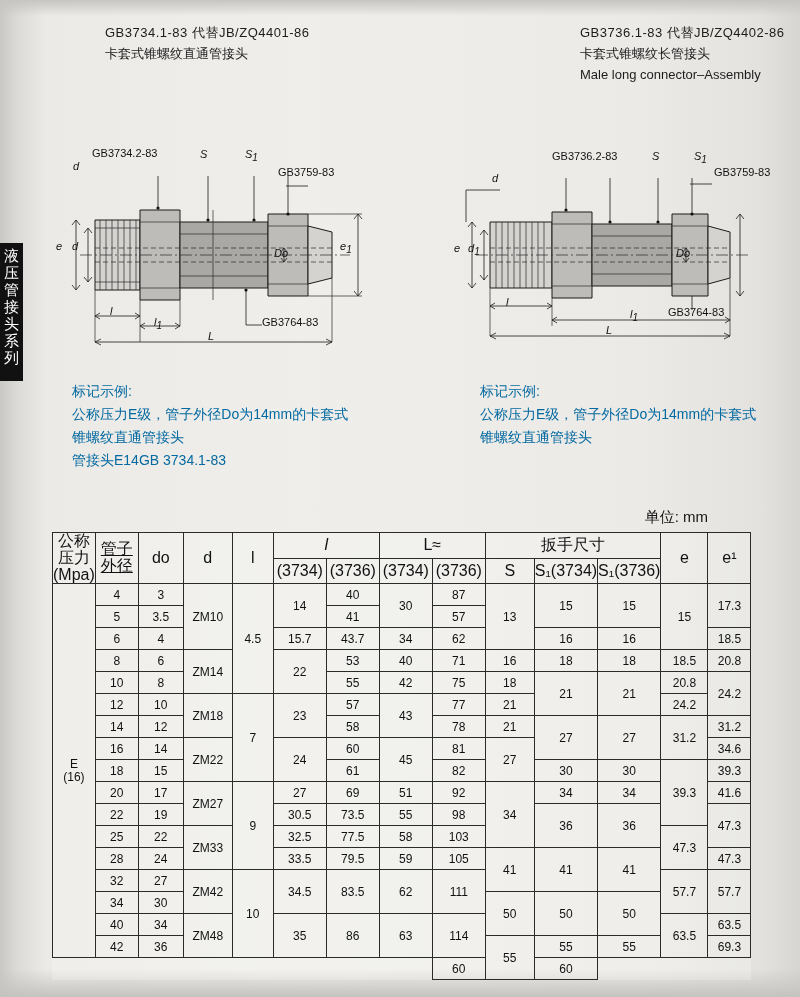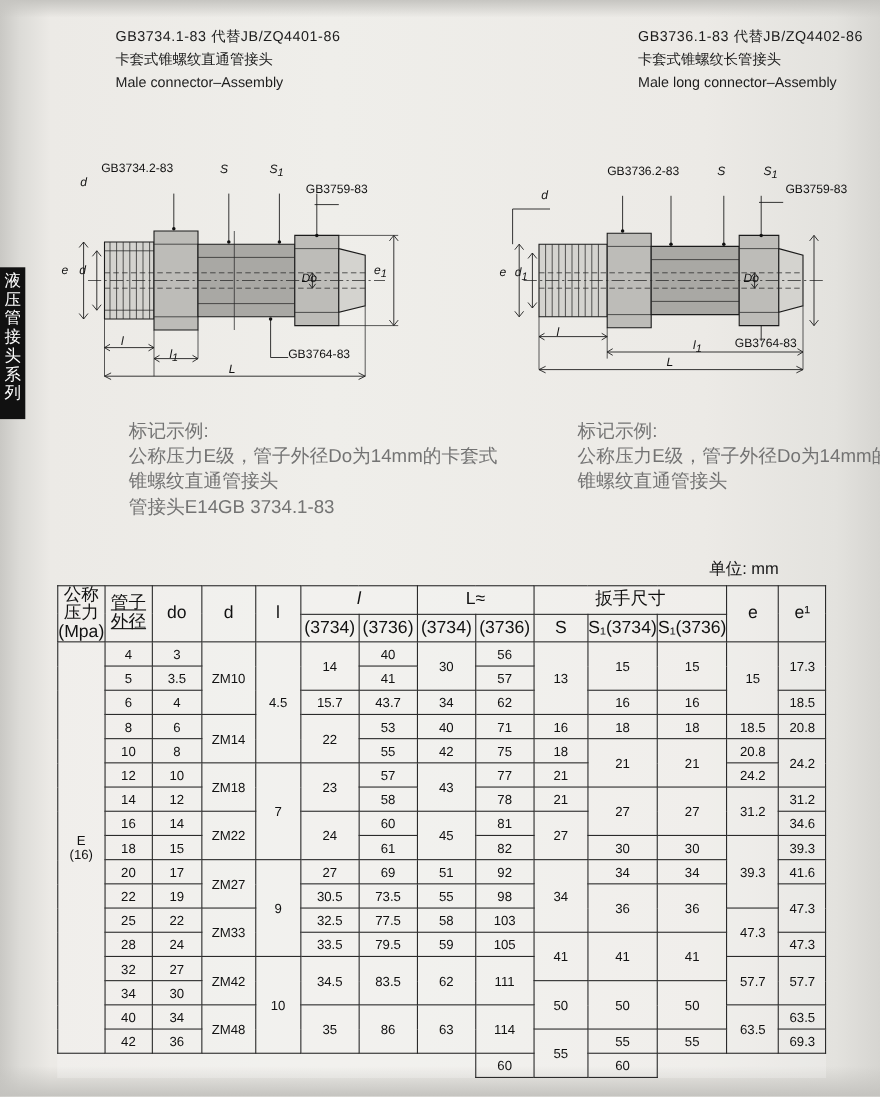--- a/index.html
+++ b/index.html
@@ -80,25 +80,24 @@
     position: absolute;
     white-space: nowrap;
     font-size: 11px;
     color: #121212;
   }
   .lbl.it { font-style: italic; }
 
   
   .mark {
     position: absolute;
-    font-size: 17px;
+    font-size: 14px;
     line-height: 23px;
-    color: #737373;
+    color: #0369a1;
     white-space: nowrap;
-    margin-left: 45px;
   }
   .mark-left { left: 72px; top: 380px; }
   .mark-right { left: 480px; top: 380px; }
 
   .unit-note {
     position: absolute;
     right: 92px;
     top: 508px;
     font-size: 15px;
     color: #151515;
@@ -163,21 +162,20 @@
     <span>管</span>
     <span>接</span>
     <span>头</span>
     <span>系</span>
     <span>列</span>
   </div>
 
   <div class="hdr hdr-left">
     <div class="l1">GB3734.1-83  代替JB/ZQ4401-86</div>
     <div>卡套式锥螺纹直通管接头</div>
-    <div>Male connector–Assembly</div>
   </div>
   <div class="hdr hdr-right">
     <div class="l1">GB3736.1-83  代替JB/ZQ4402-86</div>
     <div>卡套式锥螺纹长管接头</div>
     <div>Male long connector–Assembly</div>
   </div>
 
   <div class="drawing dwg-left">
     <svg width="350" height="240" viewBox="0 0 350 240">
 
@@ -367,21 +365,21 @@
           <div>E</div>
           <div>(16)</div>
         </td>
         <td>4</td>
         <td>3</td>
         <td rowspan="3">ZM10</td>
         <td rowspan="5">4.5</td>
         <td rowspan="2">14</td>
         <td>40</td>
         <td rowspan="2">30</td>
-        <td>56</td>
+        <td>87</td>
         <td rowspan="3">13</td>
         <td rowspan="2">15</td>
         <td rowspan="2">15</td>
         <td rowspan="3">15</td>
         <td rowspan="2">17.3</td>
       </tr>
       <tr>
         <td>5</td>
         <td>3.5</td>
         <td>41</td>

